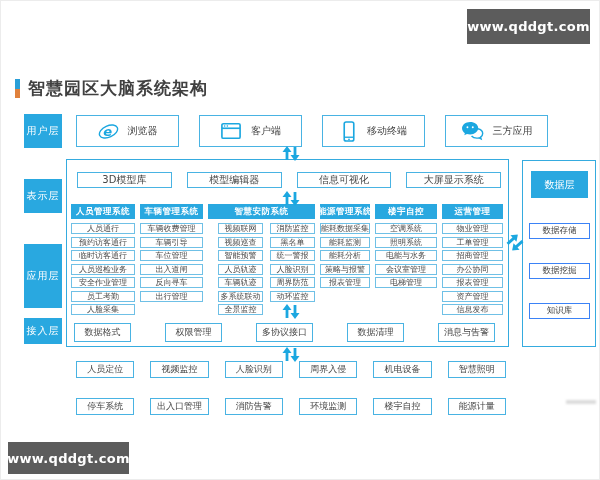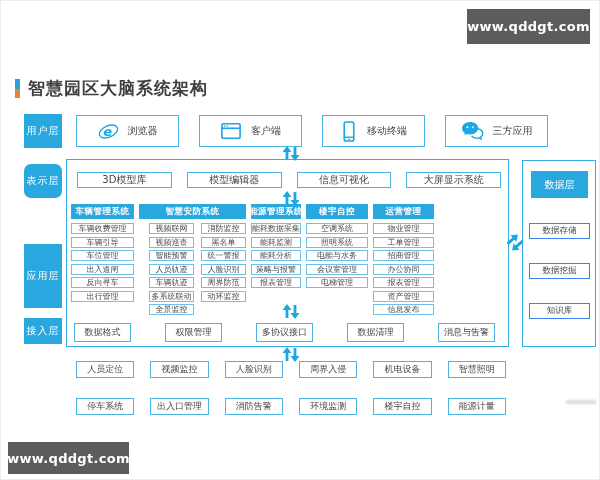--- a/index.html
+++ b/index.html
@@ -18,21 +18,21 @@
   .title-tick { width:5px; height:19px; margin-right:8px; display:flex; flex-direction:column; }
   .title-tick .t1 { flex:1; background:#2a9fd8; }
   .title-tick .t2 { flex:1; background:#e0813c; }
   .title-text { font-size:17px; font-weight:bold; color:#404040; letter-spacing:1px; }
 
   
   .layer-tag { position:absolute; left:23px; width:38px; background:#29a8e0; color:#fff;
                font-size:10px; display:flex; align-items:center; justify-content:center;
                text-align:center; letter-spacing:1px; }
   .tag-user { top:113px; height:34px;font-family:Liberation Mono, monospace; }
-  .tag-pres { top:163px; height:34px;border-radius:7px; }
+  .tag-pres { top:178px; height:34px; }
   .tag-app  { top:243px; height:64px; }
   .tag-access { top:317px; height:26px; }
   .tag-perc { top:357px; height:40px; }
 
   
   .wbox { background:#fff; border:1px solid #49b3e3; color:#454545; display:flex;
           align-items:center; justify-content:center; white-space:nowrap; }
 
   
   .user-row { position:absolute; left:75px; top:114px; width:472px; height:32px; display:flex; gap:20px; }
@@ -151,20 +151,32 @@
   <div class="outer-box"></div>
 
   <div class="pres-row">
       <div class="cellp">3D模型库</div>
       <div class="cellp">模型编辑器</div>
       <div class="cellp">信息可视化</div>
       <div class="cellp">大屏显示系统</div>
     </div>
 
   <div class="app-cols">
+    <div class="app-col" style="width:64px">
+      <div class="col-head">人员管理系统</div>
+      <div>
+          <div class="cell">人员通行</div>
+          <div class="cell">预约访客通行</div>
+          <div class="cell">临时访客通行</div>
+          <div class="cell">人员巡检业务</div>
+          <div class="cell">安全作业管理</div>
+          <div class="cell">员工考勤</div>
+          <div class="cell">人脸采集</div>
+        </div>
+    </div>
     <div class="app-col" style="width:63px">
       <div class="col-head">车辆管理系统</div>
       <div>
           <div class="cell">车辆收费管理</div>
           <div class="cell">车辆引导</div>
           <div class="cell">车位管理</div>
           <div class="cell">出入道闸</div>
           <div class="cell">反向寻车</div>
           <div class="cell">出行管理</div>
         </div>

